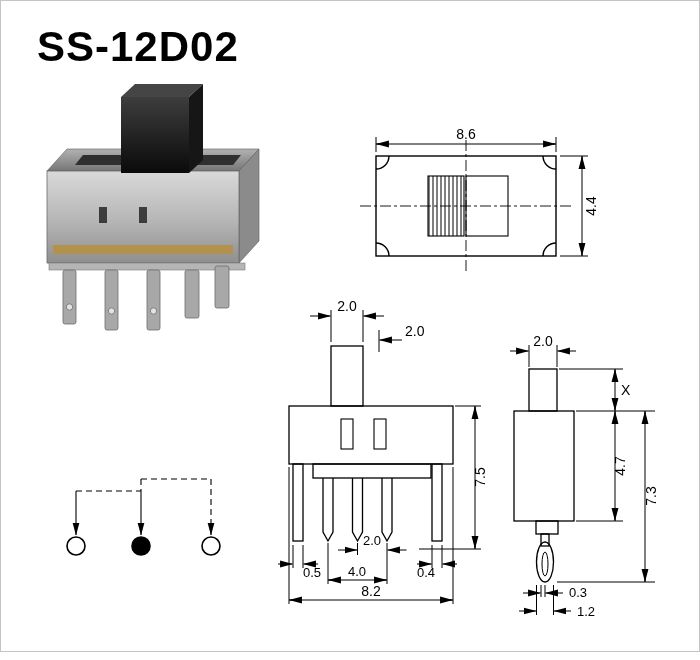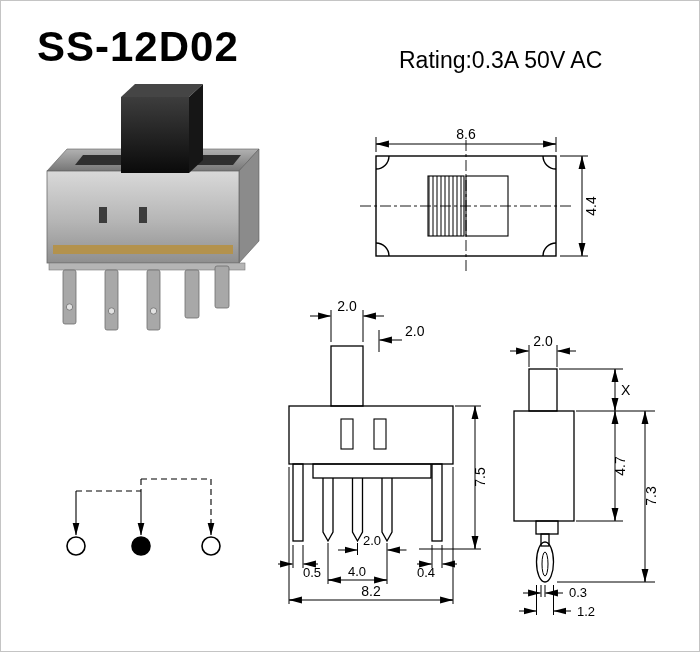--- a/index.html
+++ b/index.html
@@ -46,21 +46,20 @@
         <stop offset="1" stop-color="#767676"></stop>
       </linearGradient>
       <linearGradient id="gKnob" x1="0" y1="0" x2="0" y2="1">
         <stop offset="0" stop-color="#3d3d3d"></stop>
         <stop offset="1" stop-color="#0a0a0a"></stop>
       </linearGradient>
     </defs>
   </svg>
 
   <div class="title">SS-12D02</div>
-  <div class="rating">Rating:0.3A 50V AC</div>
 
   <svg class="view" style="left:28px; top:78px;" width="240" height="270" viewBox="0 0 240 270">
     <g>
       <polygon points="18,92 210,92 230,70 38,70" fill="url(#gTop)" stroke="#5a5a5a" stroke-width="0.6"></polygon>
       <polygon points="210,92 230,70 230,162 210,184" fill="#8b8b8b" stroke="#5a5a5a" stroke-width="0.6"></polygon>
       <rect x="18" y="92" width="192" height="92" fill="url(#gFront)" stroke="#6a6a6a" stroke-width="0.8"></rect>
       <polygon points="46,86 204,86 212,76 54,76" fill="#2f2f2f"></polygon>
     </g>
     <g>
       <polygon points="92,18 160,18 174,5 106,5" fill="#454545"></polygon>

